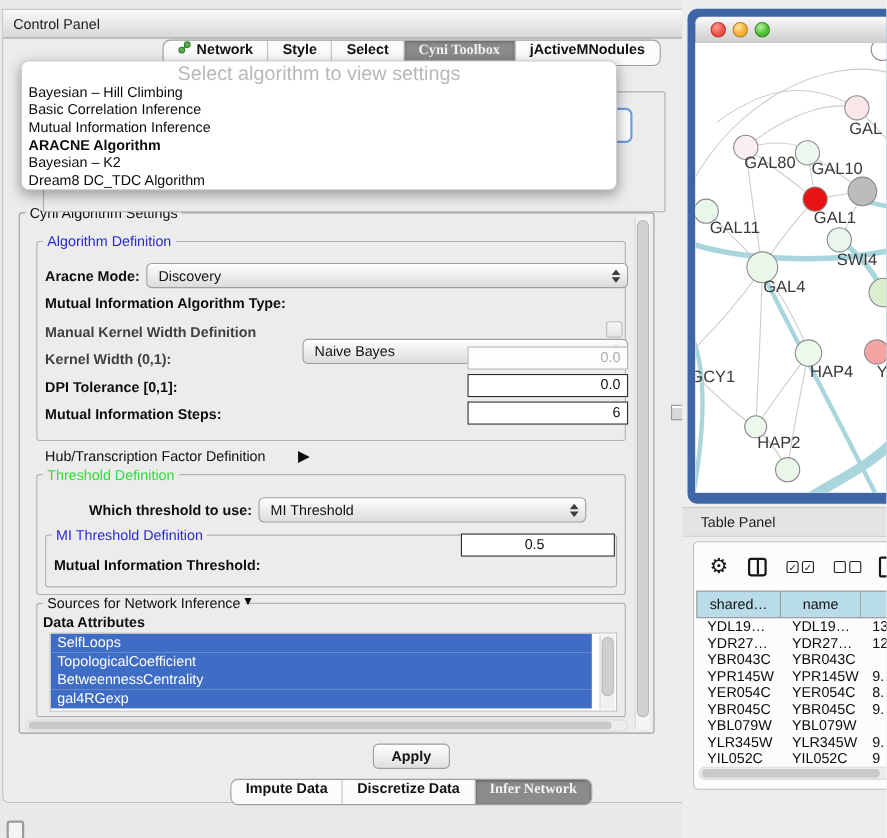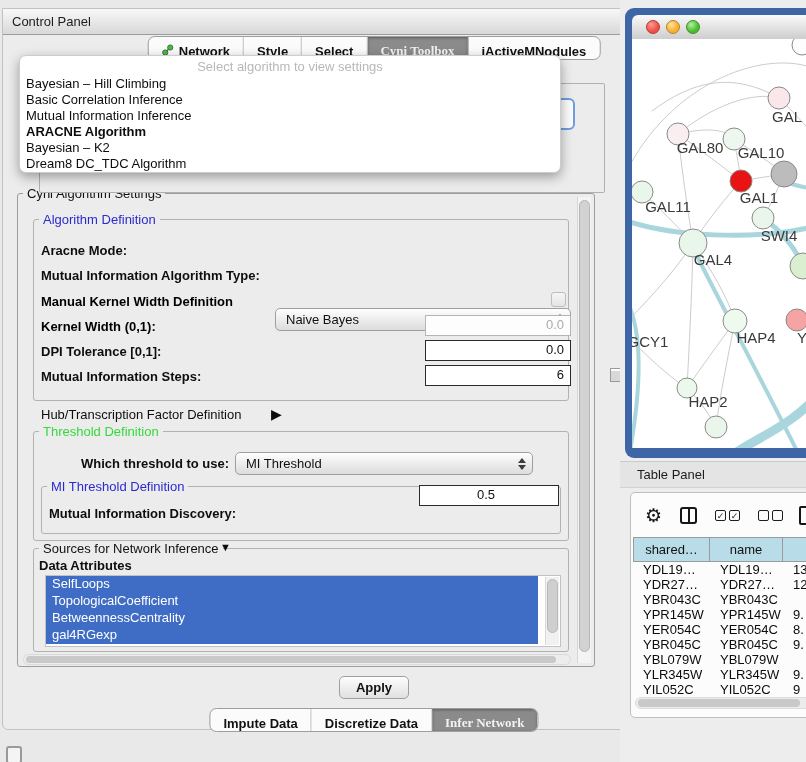--- a/index.html
+++ b/index.html
@@ -9,31 +9,31 @@
   .cp{position:absolute;left:2px;top:8px;width:744px;height:722px;background:#ececec;
     border:1px solid #c2c2c2;border-radius:0 0 6px 6px;box-sizing:border-box;}
   .cp-titlebar{position:absolute;left:0;top:0;right:0;height:25px;
     background:linear-gradient(#f8f8f8,#d8d8d8);border-bottom:1px solid #9c9c9c;}
   .cp-title{position:absolute;left:9px;top:0;line-height:25px;font-size:13px;color:#1c1c1c;}
   .float-ic{position:absolute;right:34px;top:7px;width:9px;height:9px;border:1.6px solid #222;border-radius:1px;}
   .close-ic{position:absolute;right:10px;top:0;line-height:24px;font-size:16px;font-weight:bold;color:#111;}
   
   .seg{position:absolute;left:50%;transform:translateX(-50%);display:flex;height:24px;
     background:#fbfbfb;border:1px solid #9e9e9e;border-radius:7px;overflow:hidden;box-sizing:border-box;}
-  .seg .tab{display:flex;align-items:flex-end;gap:5px;padding:0 13px;font-size:13px;font-weight:bold;
+  .seg .tab{display:flex;align-items:flex-start;gap:5px;padding:0 13px;font-size:13px;font-weight:bold;
     color:#111;border-right:1px solid #c2c2c2;white-space:nowrap;}
   .seg .tab:last-child{border-right:none;}
   .seg .tab.selected{background:#8b8b8b;color:#f2f2f2;box-shadow:inset 0 1px 3px rgba(0,0,0,.35);font-family:Liberation Serif, serif;}
   .cp-tabs{top:27px;}
   .cp-bottom-tabs{top:699px;}
   
   .popup{position:absolute;left:16px;top:46px;width:542px;height:118px;background:#fff;
     border:1px solid #cdcdcd;border-radius:7px;box-shadow:0 4px 12px rgba(0,0,0,.35);z-index:50;
     padding-top:3px;box-sizing:border-box;}
-  .popup-ph{text-align:center;color:#b8b8b8;font-size:13px;height:17px;line-height:16px;}
+  .popup-ph{text-align:center;color:#b8b8b8;font-size:18px;height:17px;line-height:16px;}
   .popup-item{font-size:13px;line-height:16px;padding-left:6px;color:#0d0d0d;white-space:nowrap;}
   .popup-item.selected{font-weight:bold;}
   
   .behind-box{position:absolute;left:36px;top:74px;width:566px;height:110px;border:1px solid #b0b0b0;
     background:#ececec;z-index:4;box-sizing:border-box;border-radius:2px;}
   .behind-combo{position:absolute;left:60px;top:152px;width:502px;height:24px;z-index:5;
     background:linear-gradient(#fdfdfd,#dedede);border:1px solid #a8a8a8;border-radius:6px;
     line-height:24px;padding-left:14px;font-size:13px;color:#a2a2a2;box-sizing:border-box;overflow:hidden;}
   .behind-focus{position:absolute;left:546px;top:89px;width:26px;height:32px;z-index:5;
     border:2px solid #6f9de0;border-radius:6px;background:#fbfbfb;box-sizing:border-box;}
@@ -46,21 +46,21 @@
   
   .vscroll{position:absolute;left:574px;top:188px;width:14px;height:466px;background:#f4f4f4;
     border-left:1px solid #d6d6d6;box-sizing:border-box;}
   .vscroll .thumb{position:absolute;left:1px;right:1px;top:3px;height:97%;background:#d2d2d2;
     border:1px solid #b6b6b6;border-radius:7px;box-sizing:border-box;}
   .hscroll{position:absolute;left:20px;top:645px;width:548px;height:11px;background:#ededed;
     border-radius:6px;border:1px solid #dadada;box-sizing:border-box;}
   .hscroll .thumb{position:absolute;left:2px;top:1px;bottom:1px;width:97%;background:#c9c9c9;border-radius:5px;}
   
   .lbl{position:absolute;font-size:13px;font-weight:bold;color:#0e0e0e;white-space:nowrap;}
-  .lbl.dis{color:#000000;}
+  .lbl.dis{color:#404040;}
   .lbl.reg{font-weight:normal;}
   .combo{position:absolute;height:23px;background:linear-gradient(#fefefe,#dcdcdc);
     border:1px solid #9f9f9f;border-radius:5px;box-sizing:border-box;font-size:13px;line-height:21px;
     padding-left:10px;box-shadow:inset 0 1px 0 #fff;}
   .combo .arrows{position:absolute;right:7px;top:4px;width:8px;height:14px;}
   .combo .arrows:before{content:"";position:absolute;left:1px;top:1px;border-left:4px solid transparent;
     border-right:4px solid transparent;border-bottom:5px solid #3c3c3c;}
   .combo .arrows:after{content:"";position:absolute;left:1px;bottom:1px;border-left:4px solid transparent;
     border-right:4px solid transparent;border-top:5px solid #3c3c3c;}
   .field{position:absolute;height:21px;background:#fff;border:1.5px solid #2b2b2b;box-sizing:border-box;
@@ -176,20 +176,24 @@
     <div class="gbox cyni-box"></div>
     <span class="gtitle" style="left:20px;top:177px;">Cyni Algorithm Settings</span>
     <div class="vscroll">
       <div class="thumb"></div>
     </div>
 
     <div class="gbox" style="left:30px;top:210px;width:536px;height:182px;"></div>
     <span class="gtitle t-blue" style="left:36px;top:203px;">Algorithm Definition</span>
 
     <span class="lbl" style="left:38px;top:234px;">Aracne Mode:</span>
+    <div class="combo" style="left:130px;top:230px;width:438px;">
+      <span>Discovery</span>
+      <span class="arrows"></span>
+    </div>
 
     <span class="lbl" style="left:38px;top:259px;">Mutual Information Algorithm Type:</span>
     <div class="combo" style="left:272px;top:255px;width:296px;margin-top:44px;">
       <span>Naive Bayes</span>
       <span class="arrows"></span>
     </div>
 
     <span class="lbl dis" style="left:38px;top:285px;">Manual Kernel Width Definition</span>
     <span class="chk" style="left:548px;top:283px;"></span>
 
@@ -209,21 +213,21 @@
     <span class="gtitle t-green" style="left:36px;top:415px;">Threshold Definition</span>
 
     <span class="lbl" style="left:78px;top:447px;">Which threshold to use:</span>
     <div class="combo" style="left:232px;top:443px;width:298px;">
       <span>MI Threshold</span>
       <span class="arrows"></span>
     </div>
 
     <div class="gbox" style="left:38px;top:477px;width:520px;height:48px;"></div>
     <span class="gtitle t-blue" style="left:44px;top:470px;">MI Threshold Definition</span>
-    <span class="lbl" style="left:46px;top:497px;">Mutual Information Discovery:</span>
+    <span class="lbl" style="left:46px;top:497px;">Mutual Information Threshold:</span>
     <div class="field" style="left:416px;top:476px;width:140px;text-align:center;">0.5</div>
 
     <div class="gbox" style="left:30px;top:539px;width:536px;height:104px;"></div>
     <span class="gtitle" style="left:36px;top:532px;">Sources for Network Inference</span>
     <span class="tri" style="position:absolute;left:217px;top:532px;font-size:11px;">▼</span>
     <span class="lbl" style="left:36px;top:549px;">Data Attributes</span>
 
     <div class="attr-list">
       <div id="attr-items">
           <div class="attr-item">SelfLoops</div>

